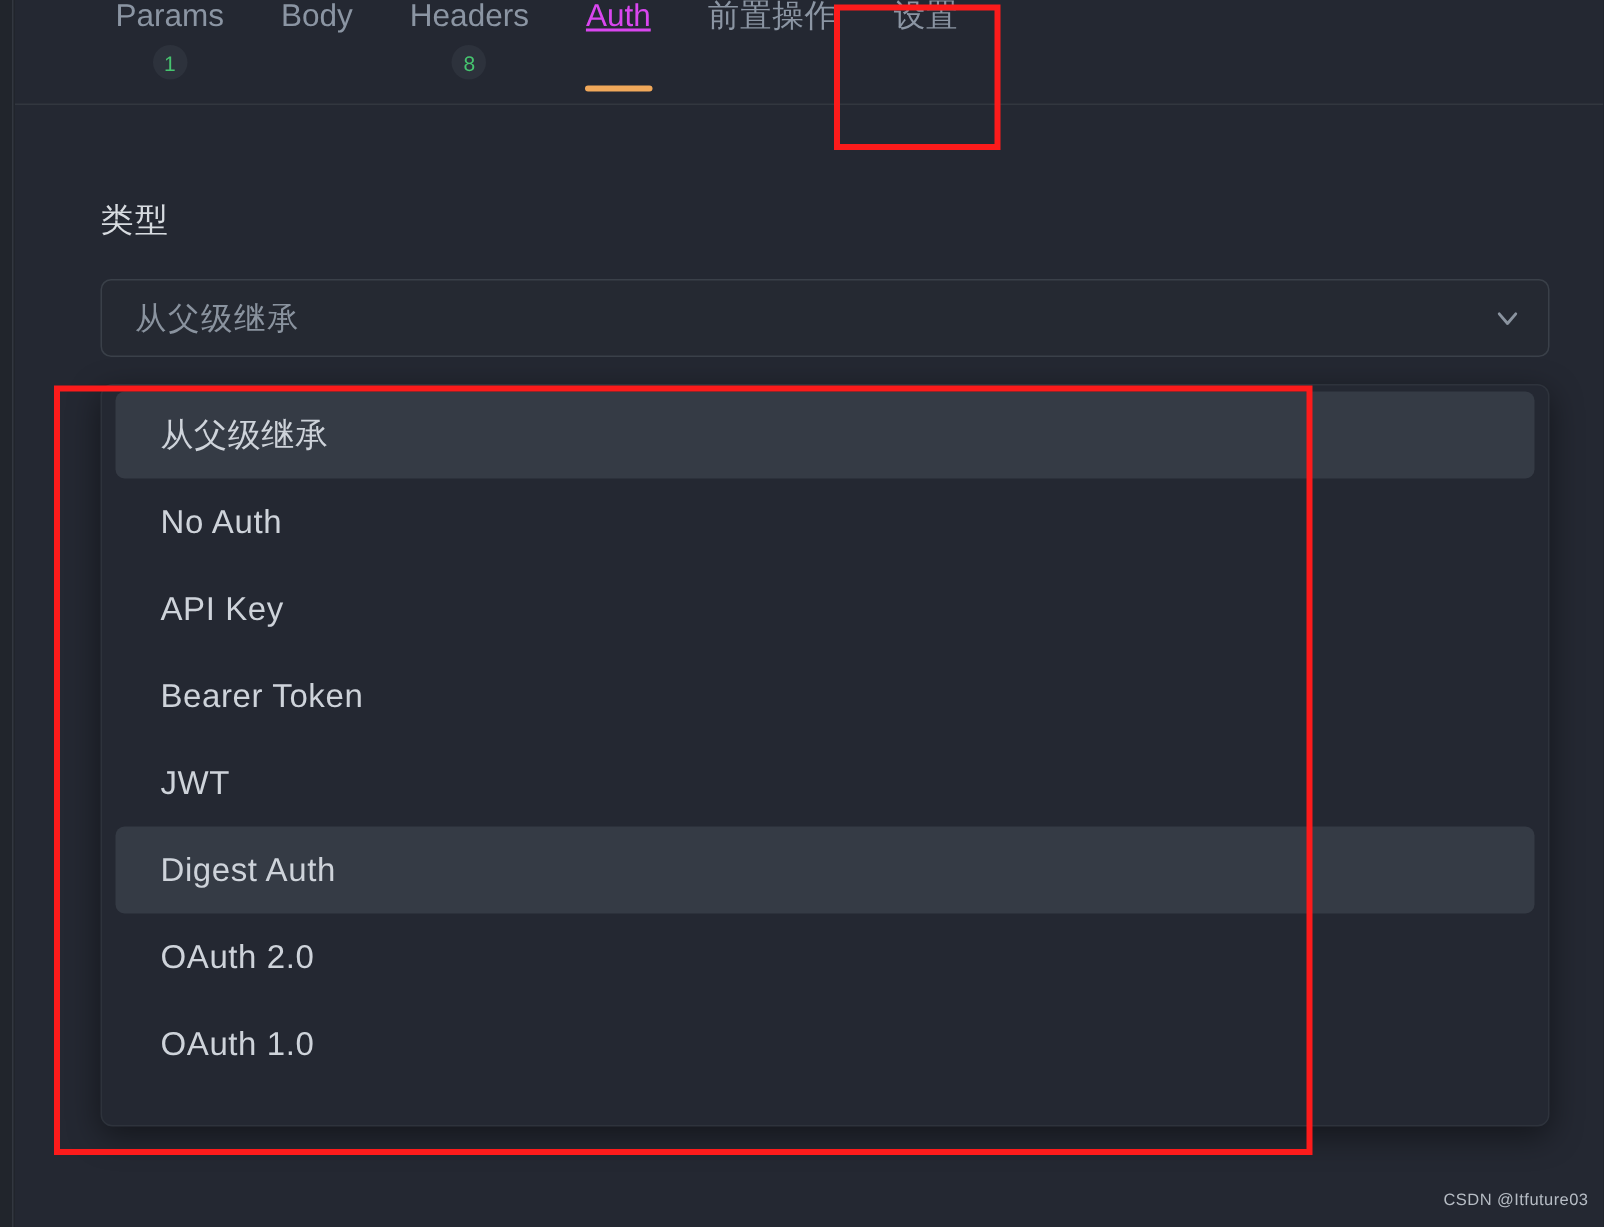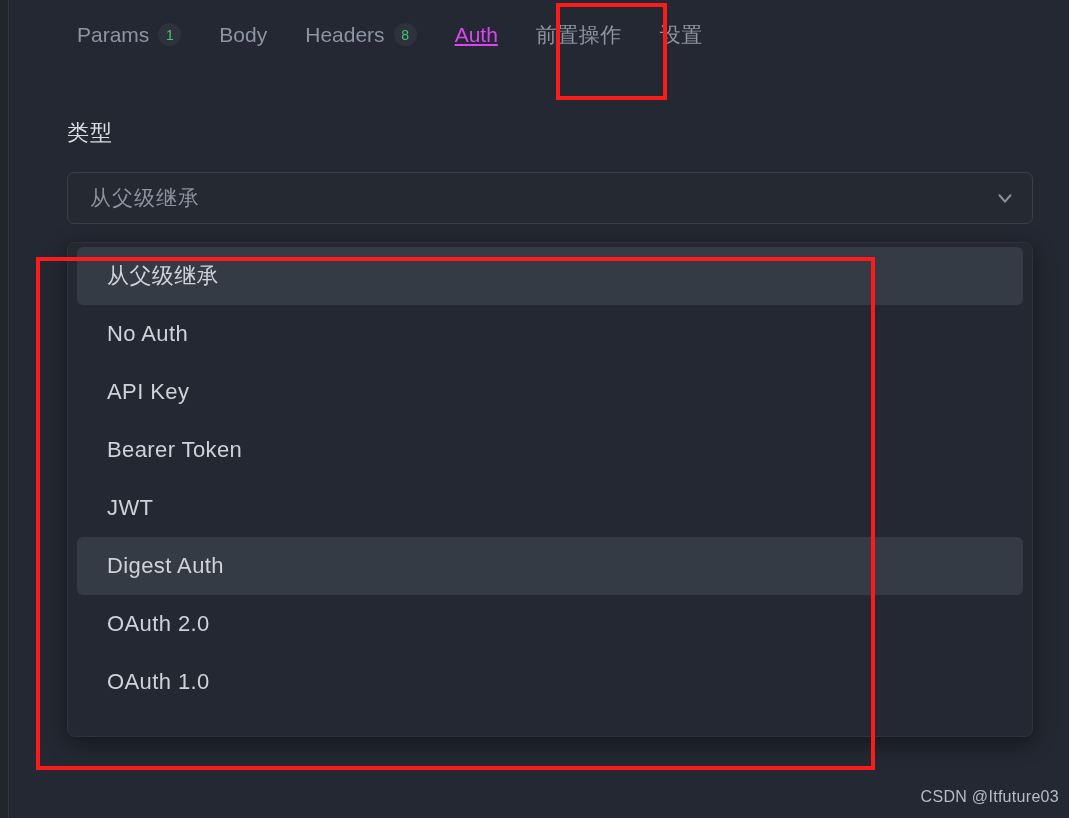--- a/index.html
+++ b/index.html
@@ -65,20 +65,21 @@
     align-items: center;
     gap: 9px;
     padding: 0 19px;
     height: 69px;
     color: #8b95a3;
     font-size: 21px;
     line-height: 1;
     cursor: pointer;
     position: relative;
     white-space: nowrap;
+    flex-direction: column;
   }
   .tab.cn { letter-spacing: 0.5px; }
   .tab-badge {
     display: inline-flex;
     align-items: center;
     justify-content: center;
     min-width: 23px;
     height: 23px;
     padding: 0 4px;
     box-sizing: border-box;
@@ -99,21 +100,21 @@
     bottom: 8px;
     height: 4px;
     border-radius: 2px;
     background: #f0a85a;
   }
 
   
   .content {
     position: absolute;
     left: 10px;
-    top: 56px;
+    top: 70px;
     width: 1059px;
     height: 748px;
     background: #242832;
   }
 
   .field-label {
     position: absolute;
     left: 57px;
     top: 62px;
     font-size: 22px;
@@ -203,21 +204,21 @@
     left: 36px;
     top: 257px;
     width: 839px;
     height: 513px;
   }
 
   .watermark {
     position: absolute;
     right: 10px;
     bottom: 12px;
-    font-size: 16px;
+    font-size: 11px;
     color: #b6bcc4;
     letter-spacing: 0.3px;
   }
 </style>
 </head>
 <body>
 
 <div id="app">
 
   <div class="left-gutter"></div>

